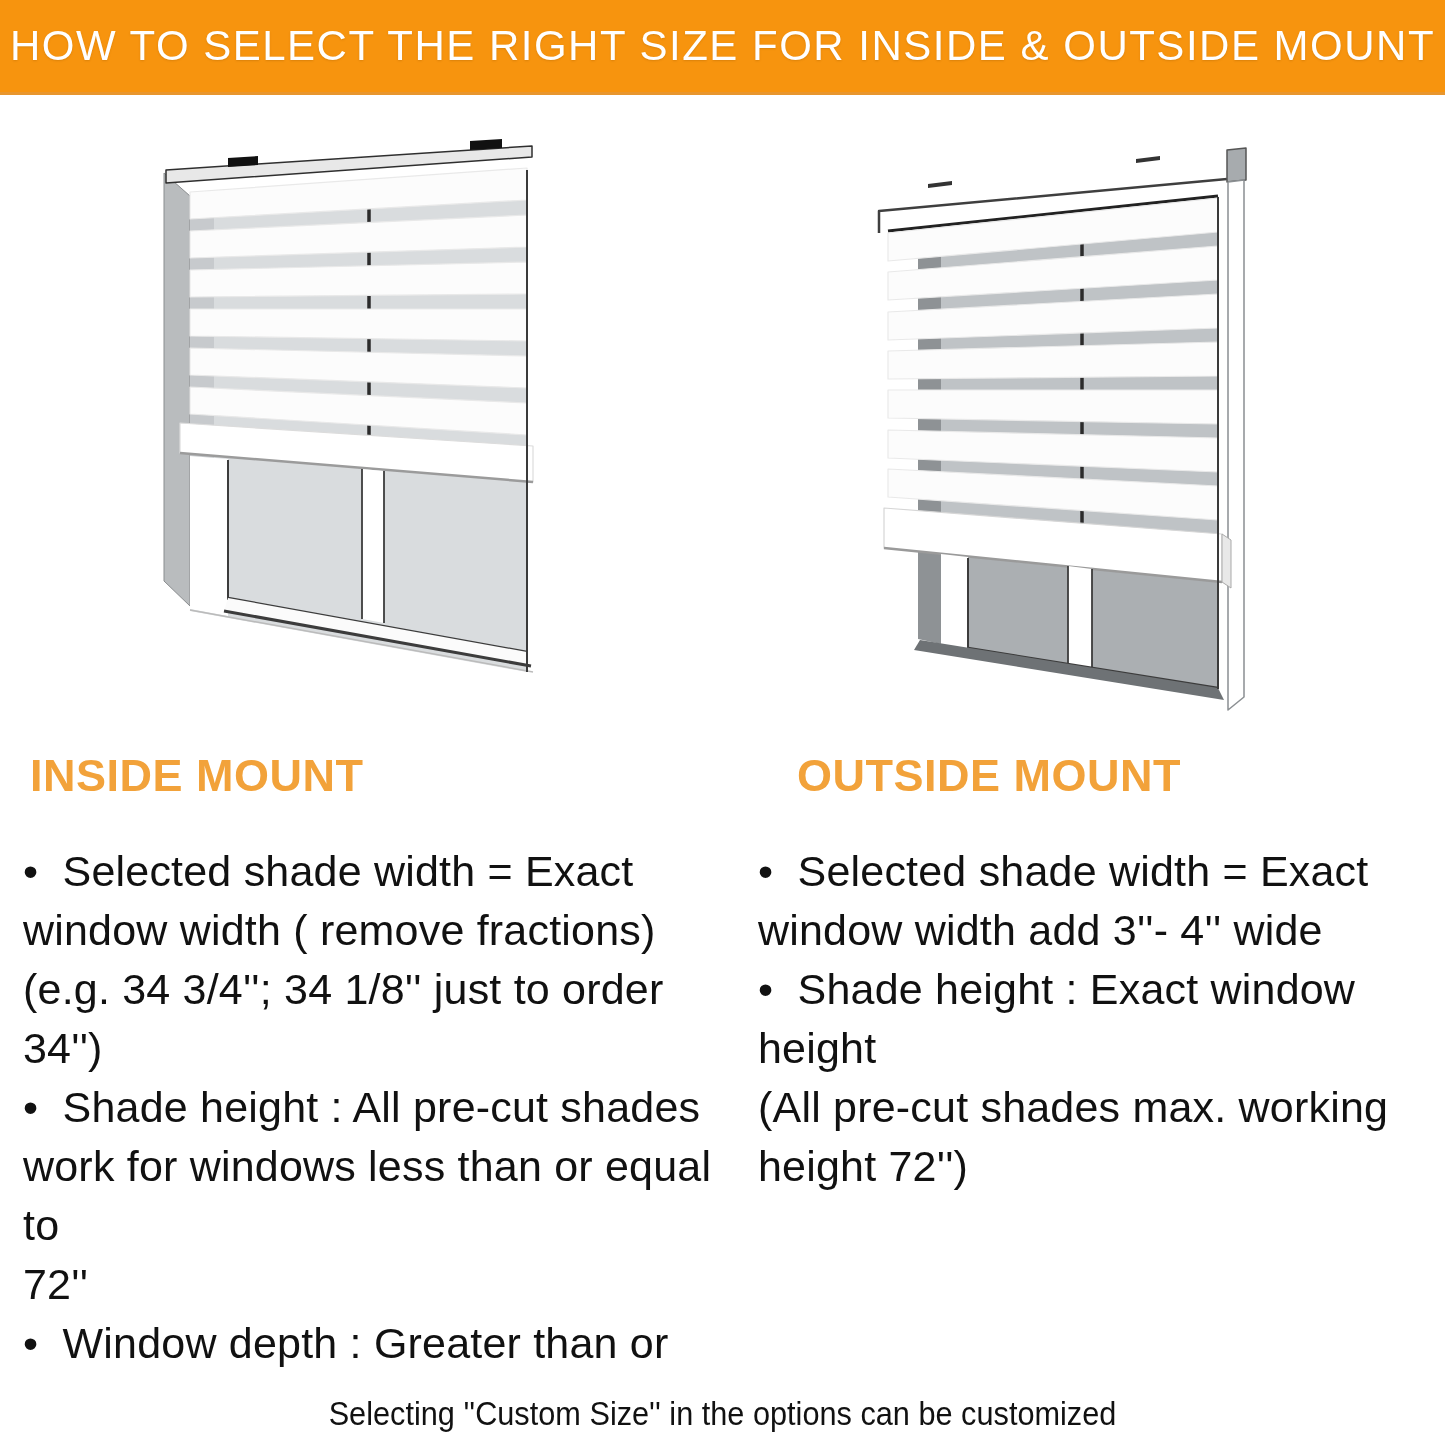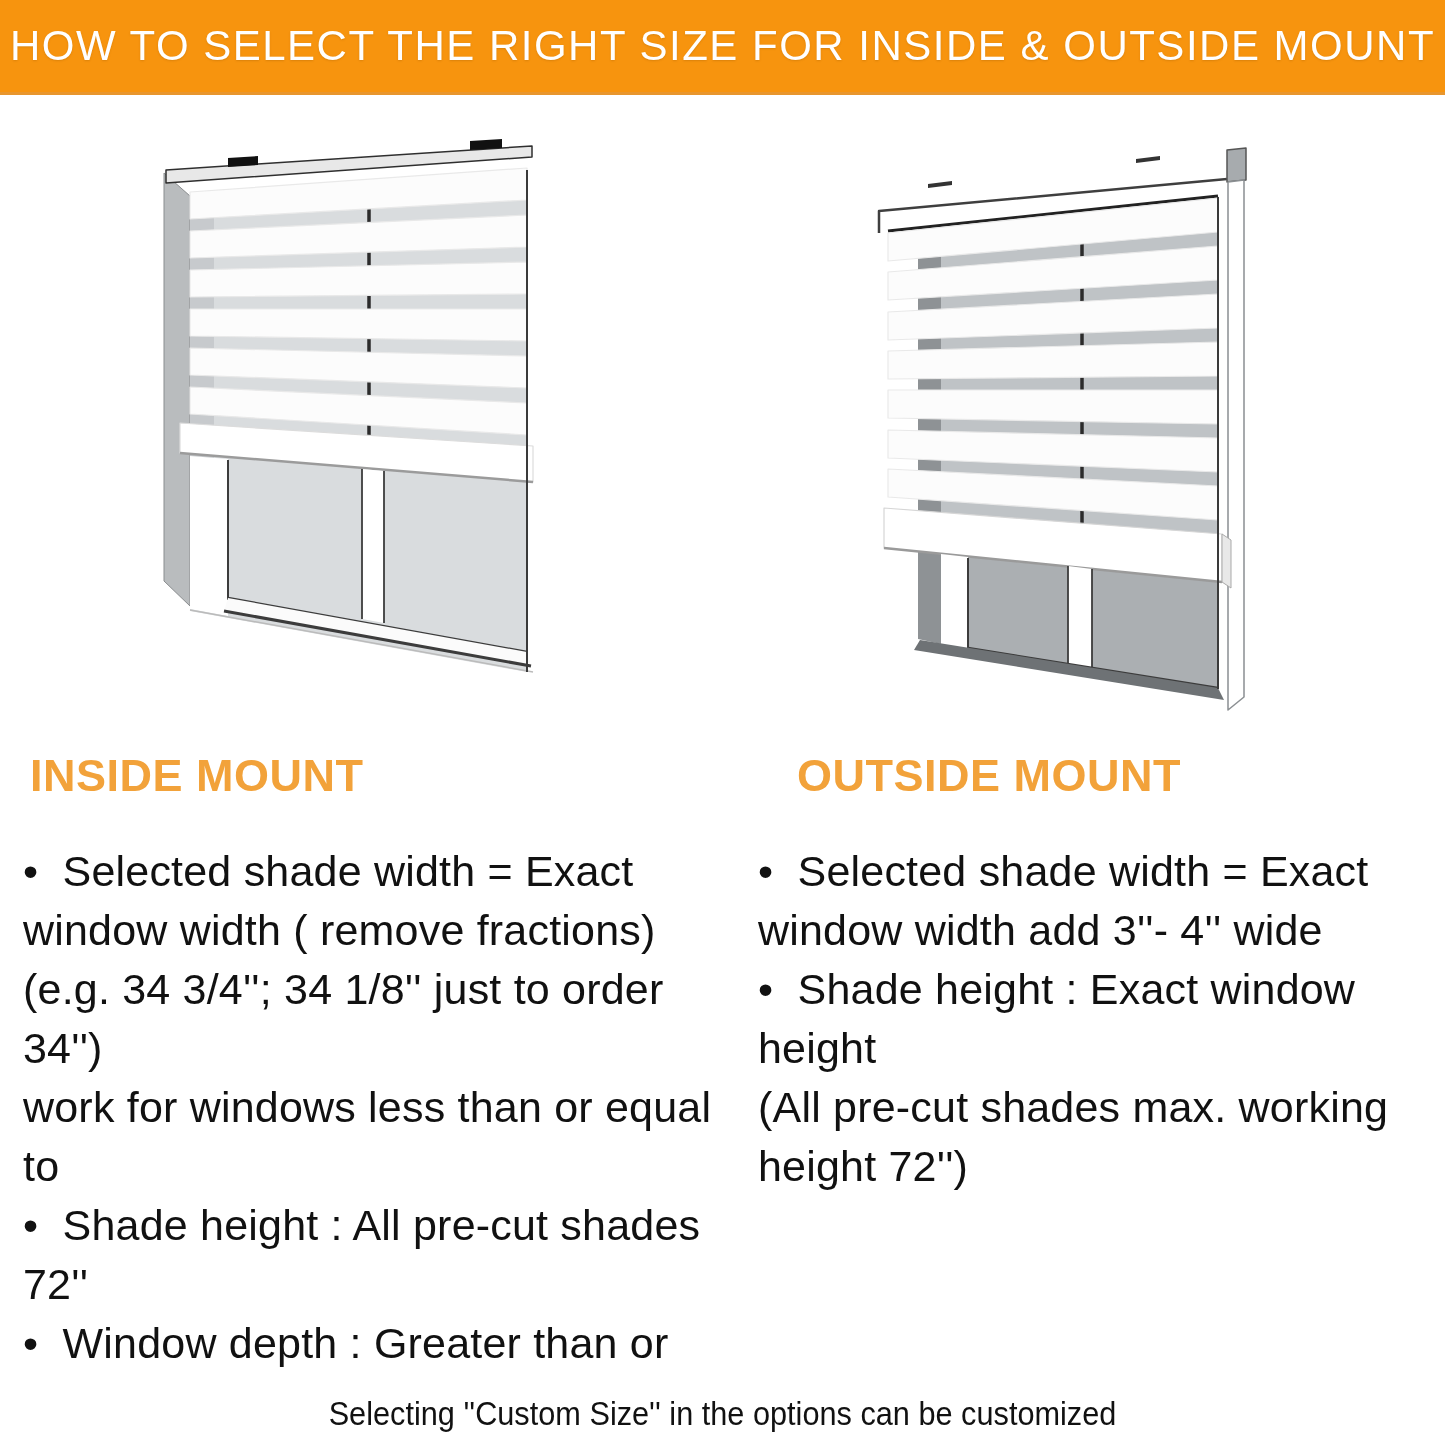--- a/index.html
+++ b/index.html
@@ -142,22 +142,22 @@
     </g>
   </svg>
 
   <h2 class="heading heading-inside">INSIDE MOUNT</h2>
   <h2 class="heading heading-outside">OUTSIDE MOUNT</h2>
 
   <div class="col col-inside">
     <div class="line">•  Selected shade width = Exact</div>
     <div class="line">window width ( remove fractions)</div>
     <div class="line">(e.g. 34 3/4''; 34 1/8'' just to order 34'')</div>
+    <div class="line">•  Shade height : All pre-cut shades</div>
     <div class="line">work for windows less than or equal to</div>
-    <div class="line">•  Shade height : All pre-cut shades</div>
     <div class="line">72''</div>
     <div class="line">•  Window depth : Greater than or</div>
   </div>
 
   <div class="col col-outside">
     <div class="line">•  Selected shade width = Exact</div>
     <div class="line">window width add 3''- 4'' wide</div>
     <div class="line">•  Shade height : Exact window height</div>
     <div class="line">(All pre-cut shades max. working</div>
     <div class="line">height 72'')</div>

